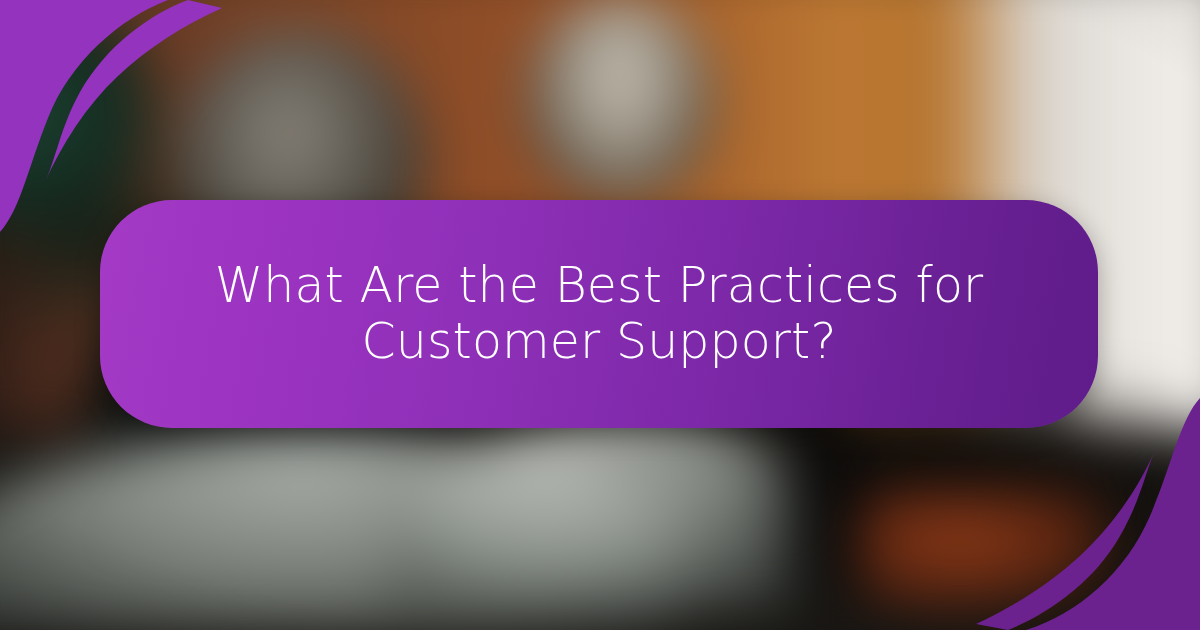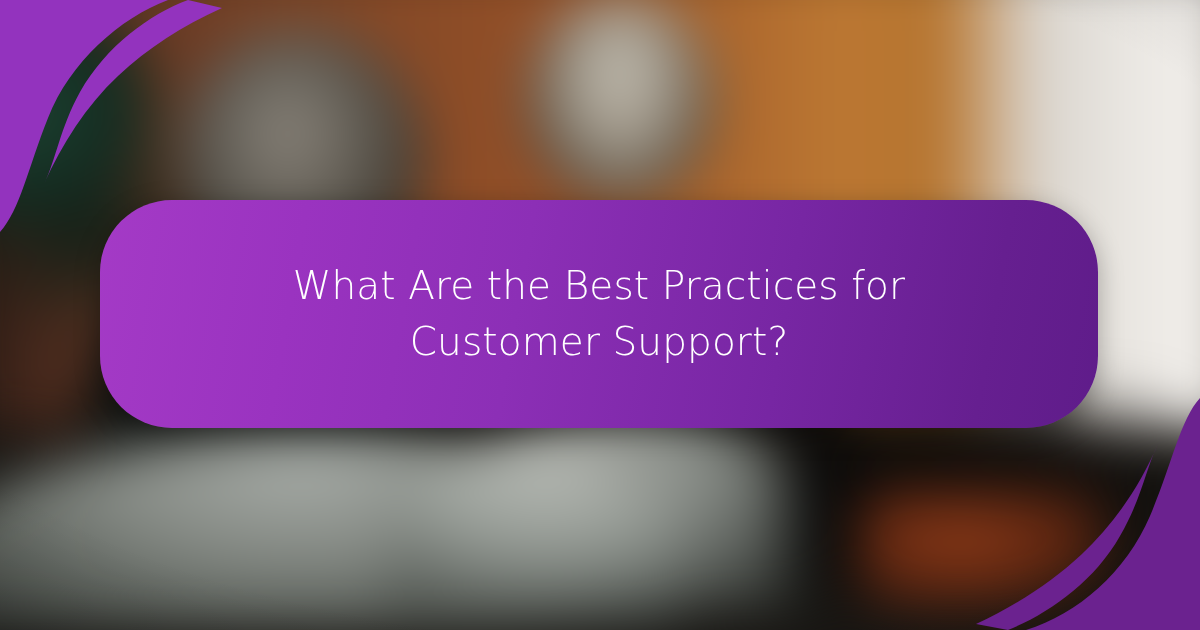--- a/index.html
+++ b/index.html
@@ -170,21 +170,21 @@
     display: flex;
     align-items: center;
     justify-content: center;
     box-shadow: 0 6px 26px rgba(0,0,0,0.28);
   }
 
   .title-text {
     color: #ffffff;
     font-family: "DejaVu Sans", "Liberation Sans", sans-serif;
     font-weight: 300;
-    font-size: 39px;
+    font-size: 49px;
     line-height: 56px;
     letter-spacing: 0.1px;
     text-align: center;
     max-width: 790px;
     text-rendering: optimizeLegibility;
   }
 </style>
 </head>
 <body>
 

